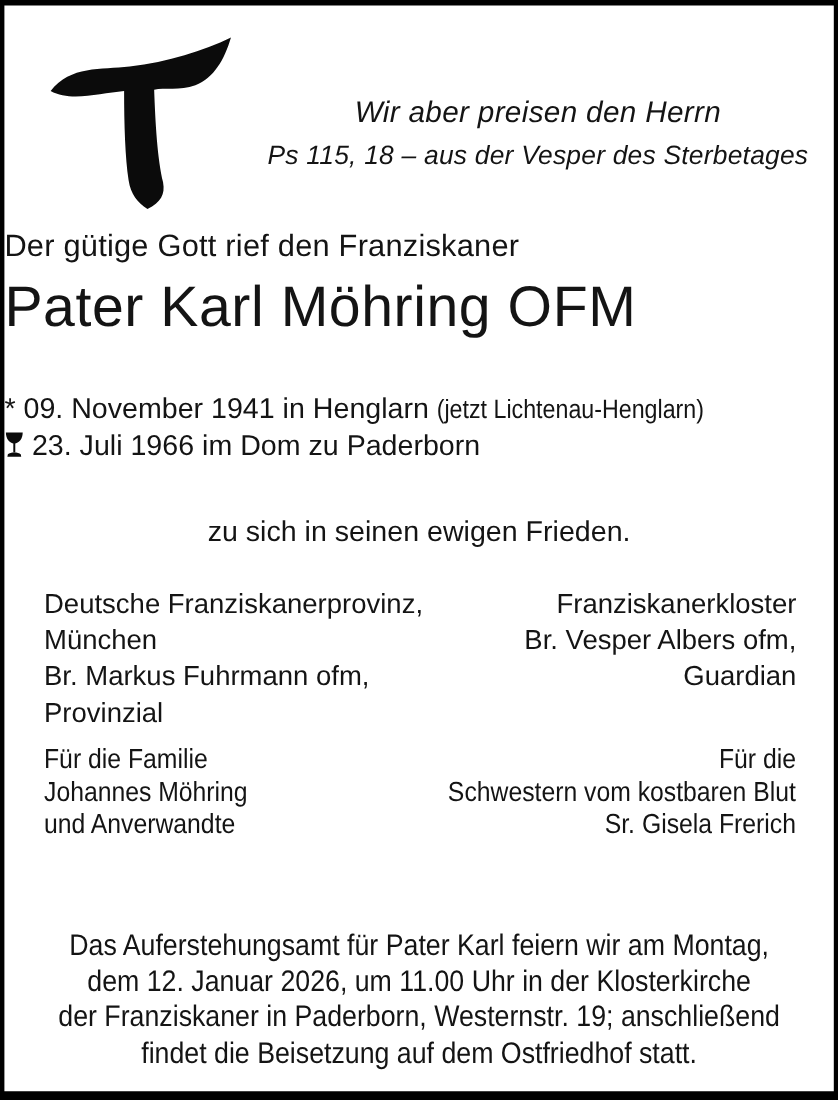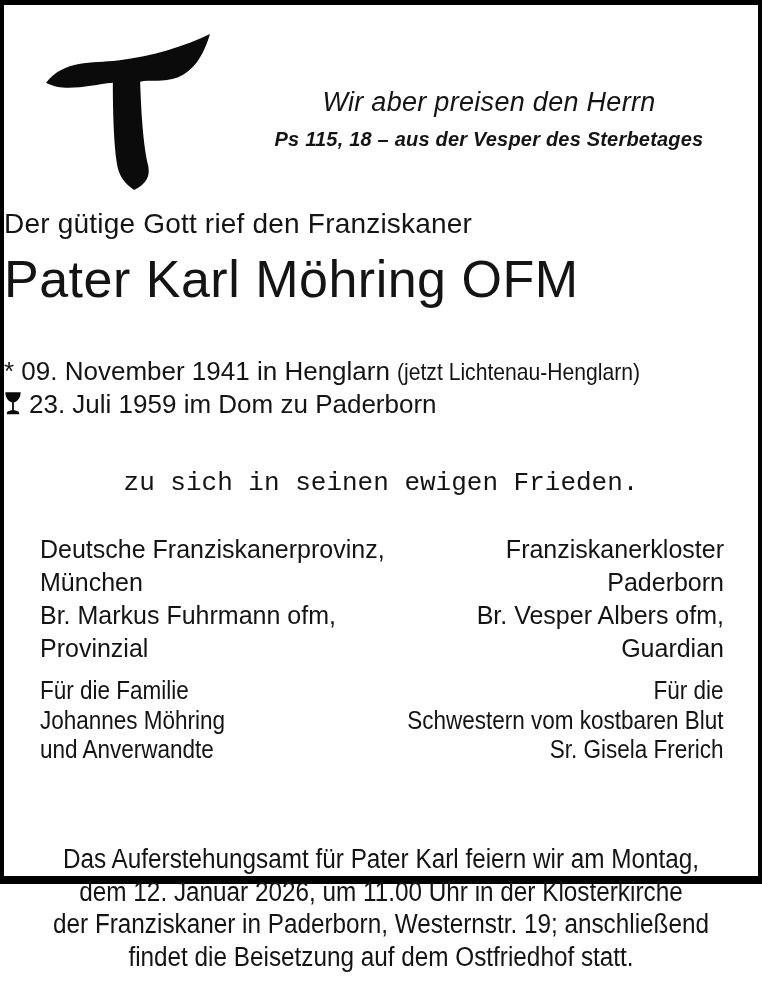--- a/index.html
+++ b/index.html
@@ -5,37 +5,37 @@
   html, body { margin: 0; padding: 0; }
   body {
     width: 762px; height: 1000px;
     background: #ffffff;
     font-family: "Liberation Sans", sans-serif;
     color: #141414;
     overflow: hidden;
   }
   .frame {
     position: relative;
-    width: 762px; height: 884px;
+    width: 762px; height: 1000px;
     box-sizing: border-box;
     border-style: solid;
     border-color: #000;
     border-width: 5px 4px 8px 4px;
     background: #fff;
   }
   .tau {
     position: absolute; left: 40px; top: 26px;
     width: 168px; height: 162px;
   }
   .motto-block {
     position: absolute; left: 238px; right: 22px; top: 82px;
     text-align: center; font-style: italic;
   }
   .motto-line1 { font-size: 27px; letter-spacing: 0.3px; }
-  .motto-line2 { font-size: 20px; margin-top: 10px; letter-spacing: 0.2px; font-weight: bold; }
+  .motto-line2 { font-size: 24px; margin-top: 10px; letter-spacing: 0.2px; }
   .intro-line {
     position: absolute; left: 0; right: 0; top: 203px;
     font-size: 28px; letter-spacing: 0.2px;
   }
   .deceased-name {
     position: absolute; left: 0; right: 0; top: 244px;
     text-align: left; font-size: 52px; letter-spacing: 0.5px;
     white-space: nowrap;
   }
   .dates-block {
@@ -48,21 +48,21 @@
     transform: scaleX(0.88);
     transform-origin: left center;
     font-size: 24px;
   }
   .chalice {
     display: inline-block; width: 18px; height: 26px;
     vertical-align: -3px; margin-right: 7px;
   }
   .closing-line {
     position: absolute; left: 0; right: 0; top: 463px;
-    text-align: center; font-size: 26px; font-family: Liberation Mono, monospace;
+    text-align: center; font-size: 26px;
   }
   .mourners-row {
     position: absolute; left: 36px; right: 34px;
     display: flex; justify-content: space-between;
   }
   .mourners-row.row1 { top: 528px; font-size: 25px; line-height: 33px; gap: 47px; }
   .mourners-row.row2 { top: 671px; font-size: 25px; line-height: 29.5px; justify-content: space-between; }
   .mourner-left  { text-align: left; }
   .mourner-right { text-align: right; }
   .row2 .mourner-left  { transform: scaleX(0.90); transform-origin: left top; }
@@ -97,35 +97,34 @@
     <div class="motto-line2">Ps 115, 18 – aus der Vesper des Sterbetages</div>
   </div>
 
   <div class="intro-line">Der gütige Gott rief den Franziskaner</div>
   <div class="deceased-name">Pater Karl Möhring OFM</div>
 
   <div class="dates-block">
     <div><span>* 09. November 1941 in Henglarn</span> <span class="condensed-note">(jetzt Lichtenau-Henglarn)</span></div>
     <div><svg class="chalice" viewBox="0 0 20 26" aria-hidden="true">
           <path fill="#0b0b0b" d="M1.5 1 H18.5 C18.5 7.5 15 11.5 10 12.5 C5 11.5 1.5 7.5 1.5 1 Z M9 12 H11 V21 H9 Z M3.5 23 C6 20.5 14 20.5 16.5 23 L17 25.5 H3 Z"></path>
-        </svg><span>23. Juli 1959 im Dom zu Paderborn</span></div>
+        </svg><span>23. Juli 1966 im Dom zu Paderborn</span></div>
   </div>
 
   <div class="closing-line">zu sich in seinen ewigen Frieden.</div>
 
   <div class="mourners-row row1">
     <div class="mourner-left">
       <div>Deutsche Franziskanerprovinz,</div>
       <div>München</div>
       <div>Br. Markus Fuhrmann ofm,</div>
       <div>Provinzial</div>
     </div>
     <div class="mourner-right">
       <div>Franziskanerkloster</div>
-      <div>Paderborn</div>
       <div>Br. Vesper Albers ofm,</div>
       <div>Guardian</div>
     </div>
   </div>
 
   <div class="mourners-row row2">
     <div class="mourner-left">
       <div>Für die Familie</div>
       <div>Johannes Möhring</div>
       <div>und Anverwandte</div>

